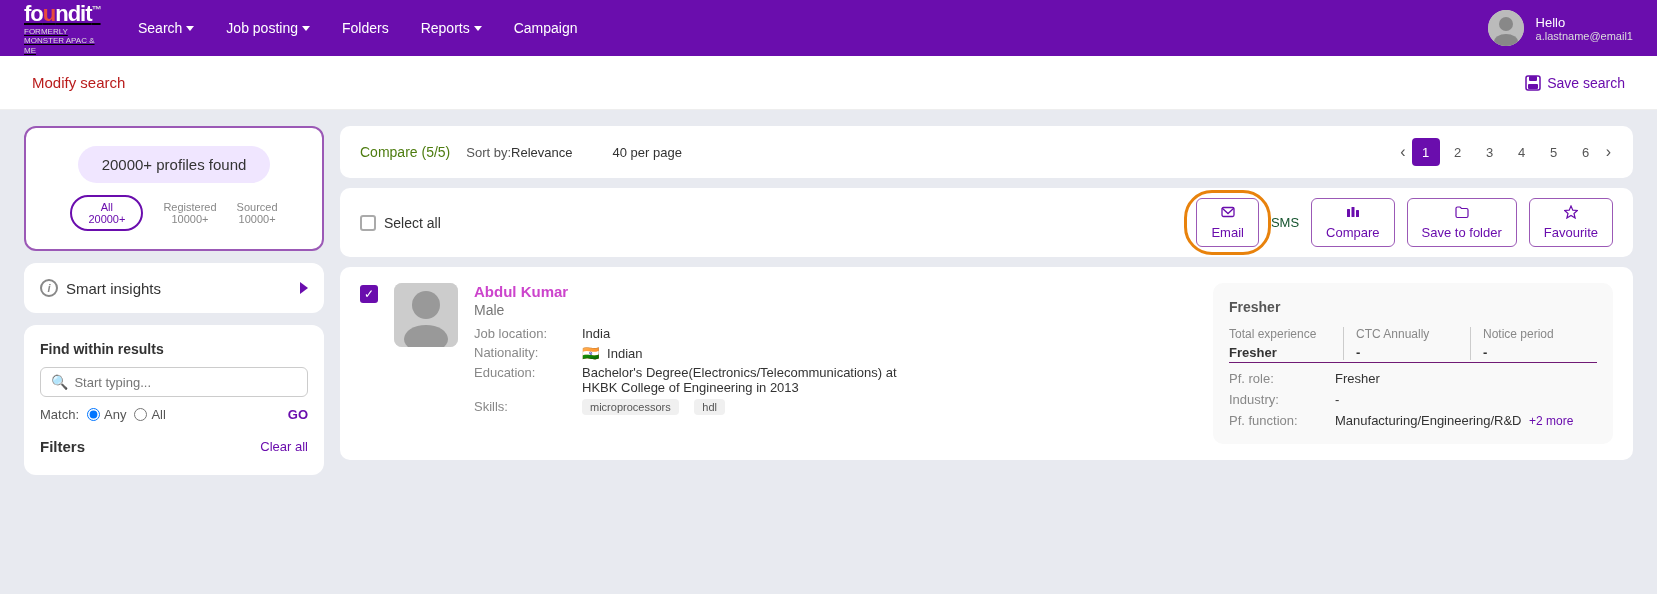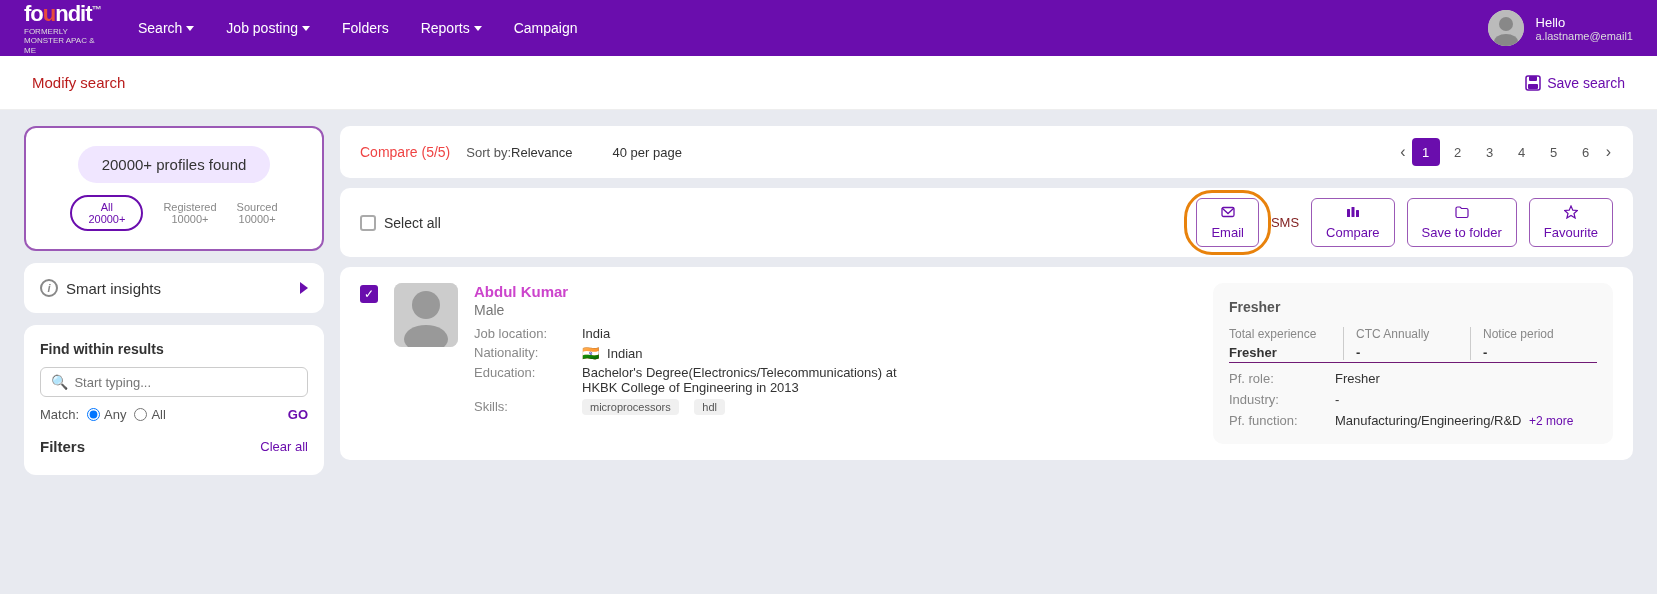--- a/index.html
+++ b/index.html
@@ -11,20 +11,21 @@
       display: flex;
       align-items: center;
       padding: 0 24px;
       height: 56px;
       gap: 32px;
     }
     .navbar-logo {
       display: flex;
       align-items: center;
       gap: 6px;
+      text-decoration: underline;
     }
     .logo-text {
       color: white;
       font-size: 22px;
       font-weight: bold;
       letter-spacing: -1px;
     }
     .logo-sub {
       color: #ddd;
       font-size: 8px;
@@ -237,21 +238,21 @@
       gap: 10px;
     }
     .results-toolbar {
       background: white;
       border-radius: 10px;
       padding: 12px 20px;
       display: flex;
       align-items: center;
       gap: 16px;
     }
-    .compare-link { color: #ef4444; font-size: 14px; font-weight: 500; cursor: pointer; }
+    .compare-link { color: #4d7c0f; font-size: 14px; font-weight: 500; cursor: pointer; }
     .sort-by { font-size: 13px; color: #555; display: flex; align-items: center; }
     .sort-select {
       display: flex; align-items: center; gap: 4px;
       font-size: 13px; color: #333; cursor: pointer;
     }
     .per-page {
       display: flex; align-items: center; gap: 4px;
       font-size: 13px; color: #333; cursor: pointer; margin-left: 12px;
     }
     .pagination {
@@ -304,21 +305,21 @@
       border: 1px solid #9b59b6;
       border-radius: 6px;
       padding: 6px 14px;
       font-size: 13px;
       color: #6a0dad;
       cursor: pointer;
       background: white;
       flex-direction: column;
     }
     .sms-btn {
-      font-size: 13px; color: #7f1d1d; cursor: pointer;
+      font-size: 13px; color: #14532d; cursor: pointer;
       background: none; border: none;
     }
 
     
     .candidate-card {
       background: white;
       border-radius: 10px;
       padding: 16px 20px;
       display: flex;
       gap: 16px;

